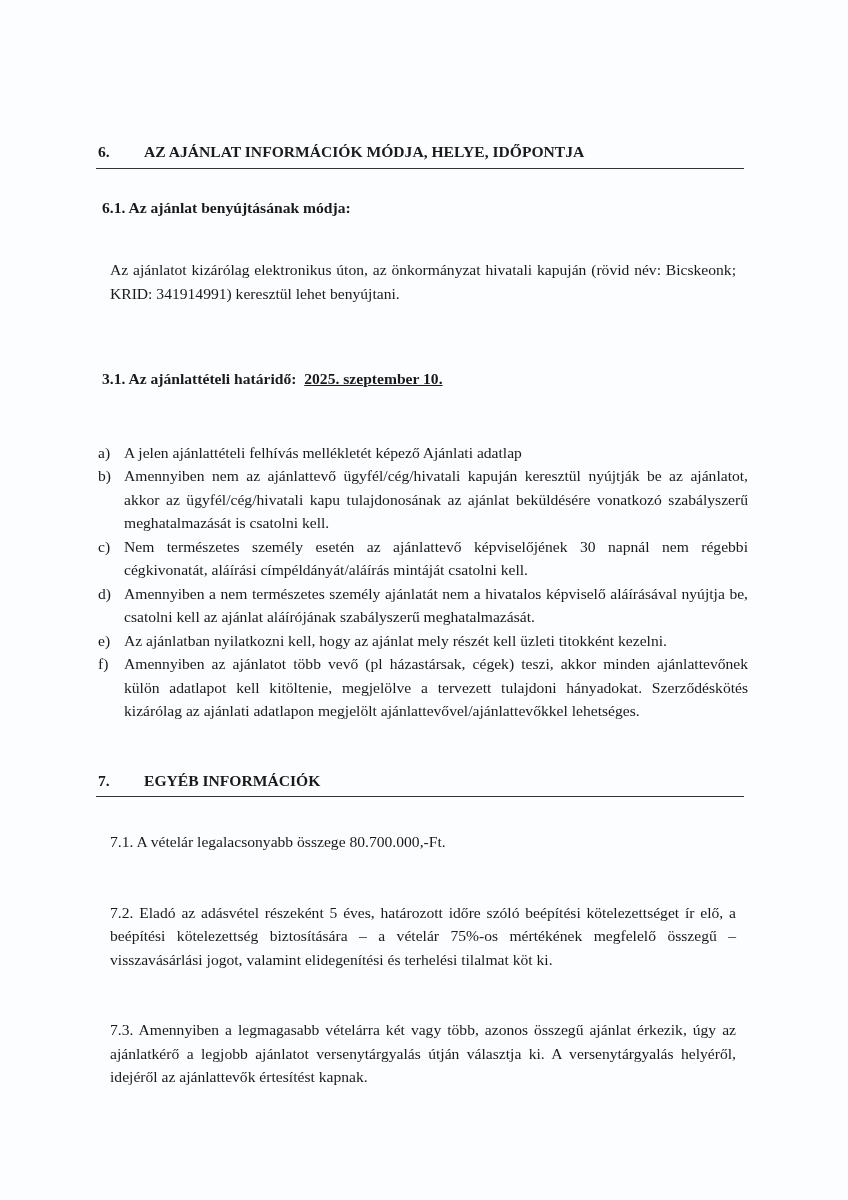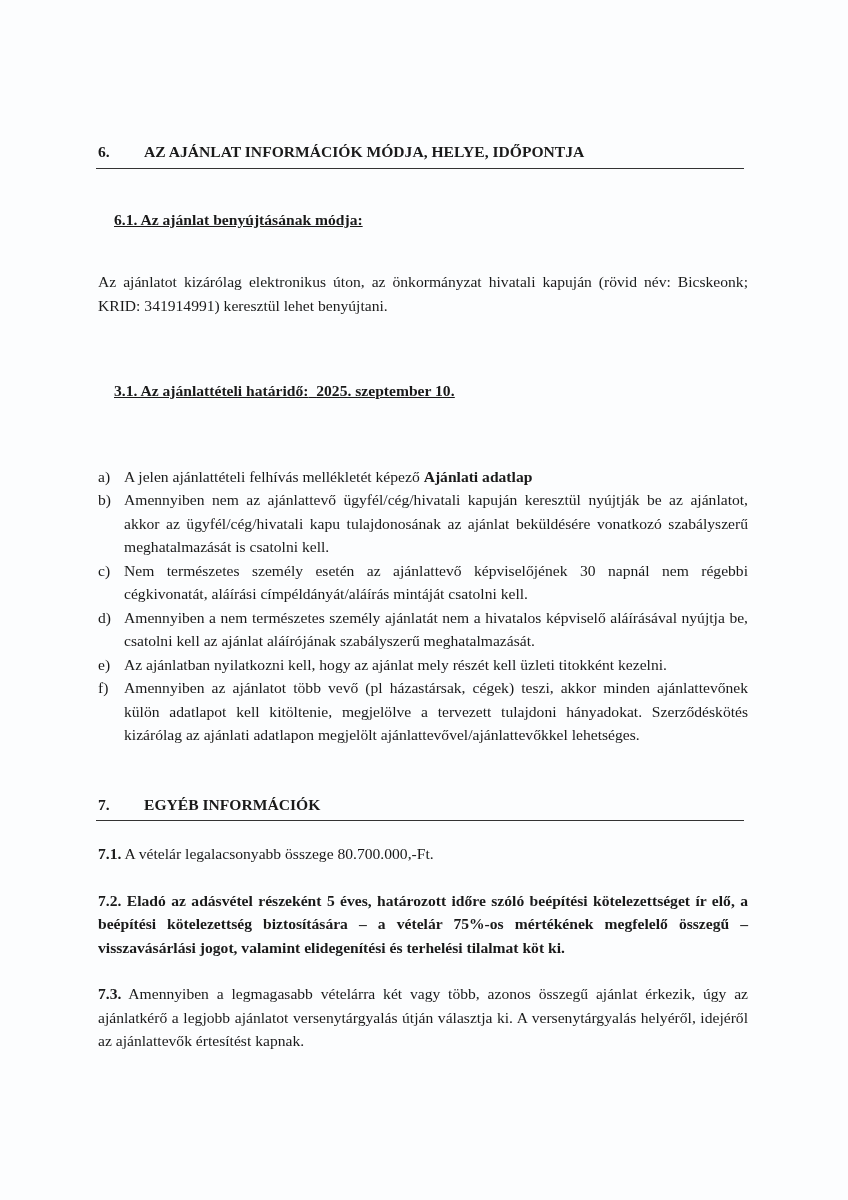--- a/index.html
+++ b/index.html
@@ -22,23 +22,23 @@
   .section-head {
     font-weight: bold;
     font-size: 15.6px;
     display: flex;
     padding-bottom: 4px;
     border-bottom: 1.3px solid #333;
     margin-left: -2px;
     width: 648px;
   }
   .section-head .num { width: 46px; display: inline-block; padding-left: 2px; }
-  .sub-head { font-weight: bold; margin: 16px; text-decoration: underline; }
-  p { margin: 0; text-align: justify; }
-  .bold { font-weight: bold; }
+  .sub-head { font-weight: bold; margin: 4px; }
+  p { margin: 12px; text-align: justify; }
+  .bold { font-weight: normal; }
   .ul { text-decoration: underline; font-weight: bold; }
   ol.alpha { list-style: none; margin: 0; padding: 0; }
   ol.alpha li { display: flex; }
   ol.alpha .mark { width: 26px; flex: none; padding-left: 0px; }
   ol.alpha .txt { flex: 1; text-align: justify; }
 </style>
 </head>
 <body>
 
 <div class="page">

